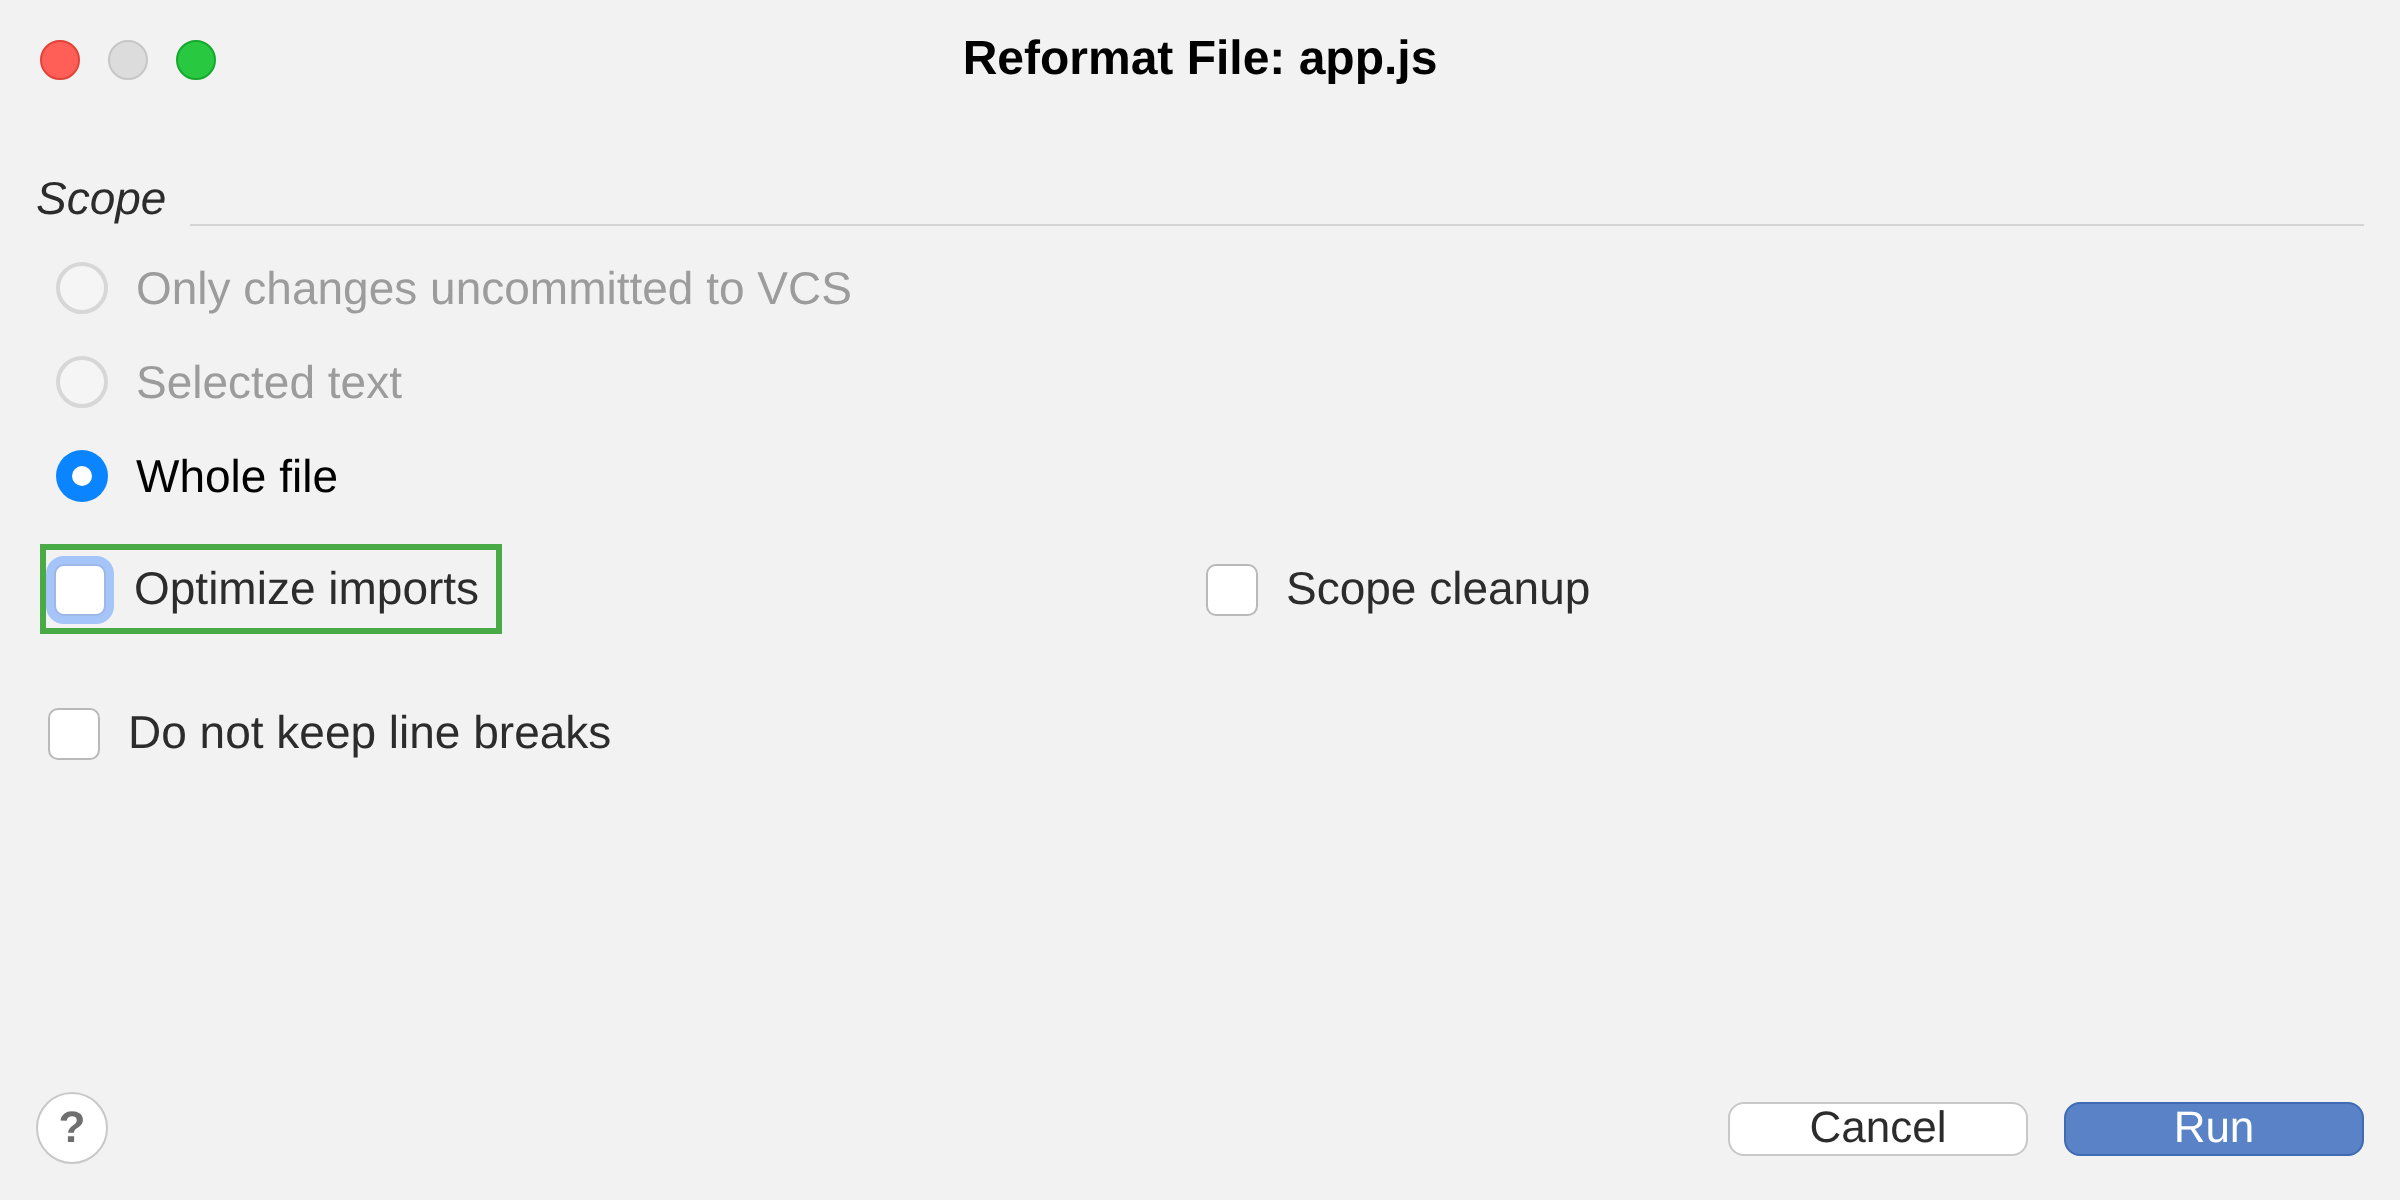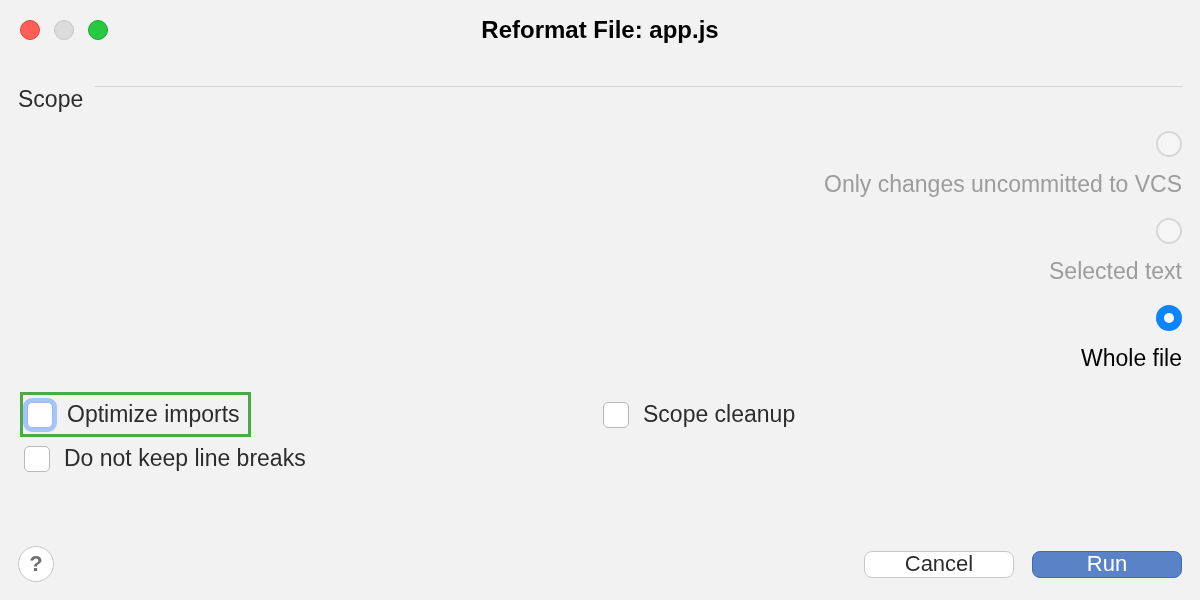--- a/index.html
+++ b/index.html
@@ -40,43 +40,43 @@
   }
 
   .content {
     position:absolute;
     top:78px;
     left:18px; right:18px;
   }
 
   .section-header {
     display:flex;
-    align-items:flex-start;
+    align-items:flex-end;
     gap:12px;
     margin-top:8px;
     margin-bottom:18px;
+    font-style:italic;
   }
   .section-header .label {
     color:#2c2c2c;
     font-size:23px;
   }
   .section-header .rule {
     flex:1;
     height:1px;
     background:#d4d4d4;
   }
 
   .radio-group { padding-left:10px; }
   .radio-row {
     display:flex;
-    align-items:flex-end;
+    align-items:flex-start;
     gap:14px;
     margin-bottom:20px;
     cursor:default;
-    flex-direction:column;
   }
   .radio {
     width:26px; height:26px;
     border-radius:50%;
     border:2px solid #c5c5c5;
     background:#fff;
     display:flex; align-items:center; justify-content:center;
     flex-shrink:0;
   }
   .radio.disabled { border-color:#d7d7d7; background:#f5f5f5; }
@@ -87,21 +87,21 @@
   .radio.selected .dot {
     width:10px; height:10px; border-radius:50%;
     background:#fff;
   }
   .radio-label { font-size:23px; color:#000000; }
   .radio-label.disabled { color:#9c9c9c; }
 
   .options-grid {
     display:grid;
     grid-template-columns: 1fr 1fr;
-    row-gap:8px;
+    row-gap:36px;
     padding-left:6px;
     margin-top:4px;
   }
   .check-row {
     display:flex;
     align-items:center;
     gap:14px;
   }
   .checkbox {
     width:26px; height:26px;

